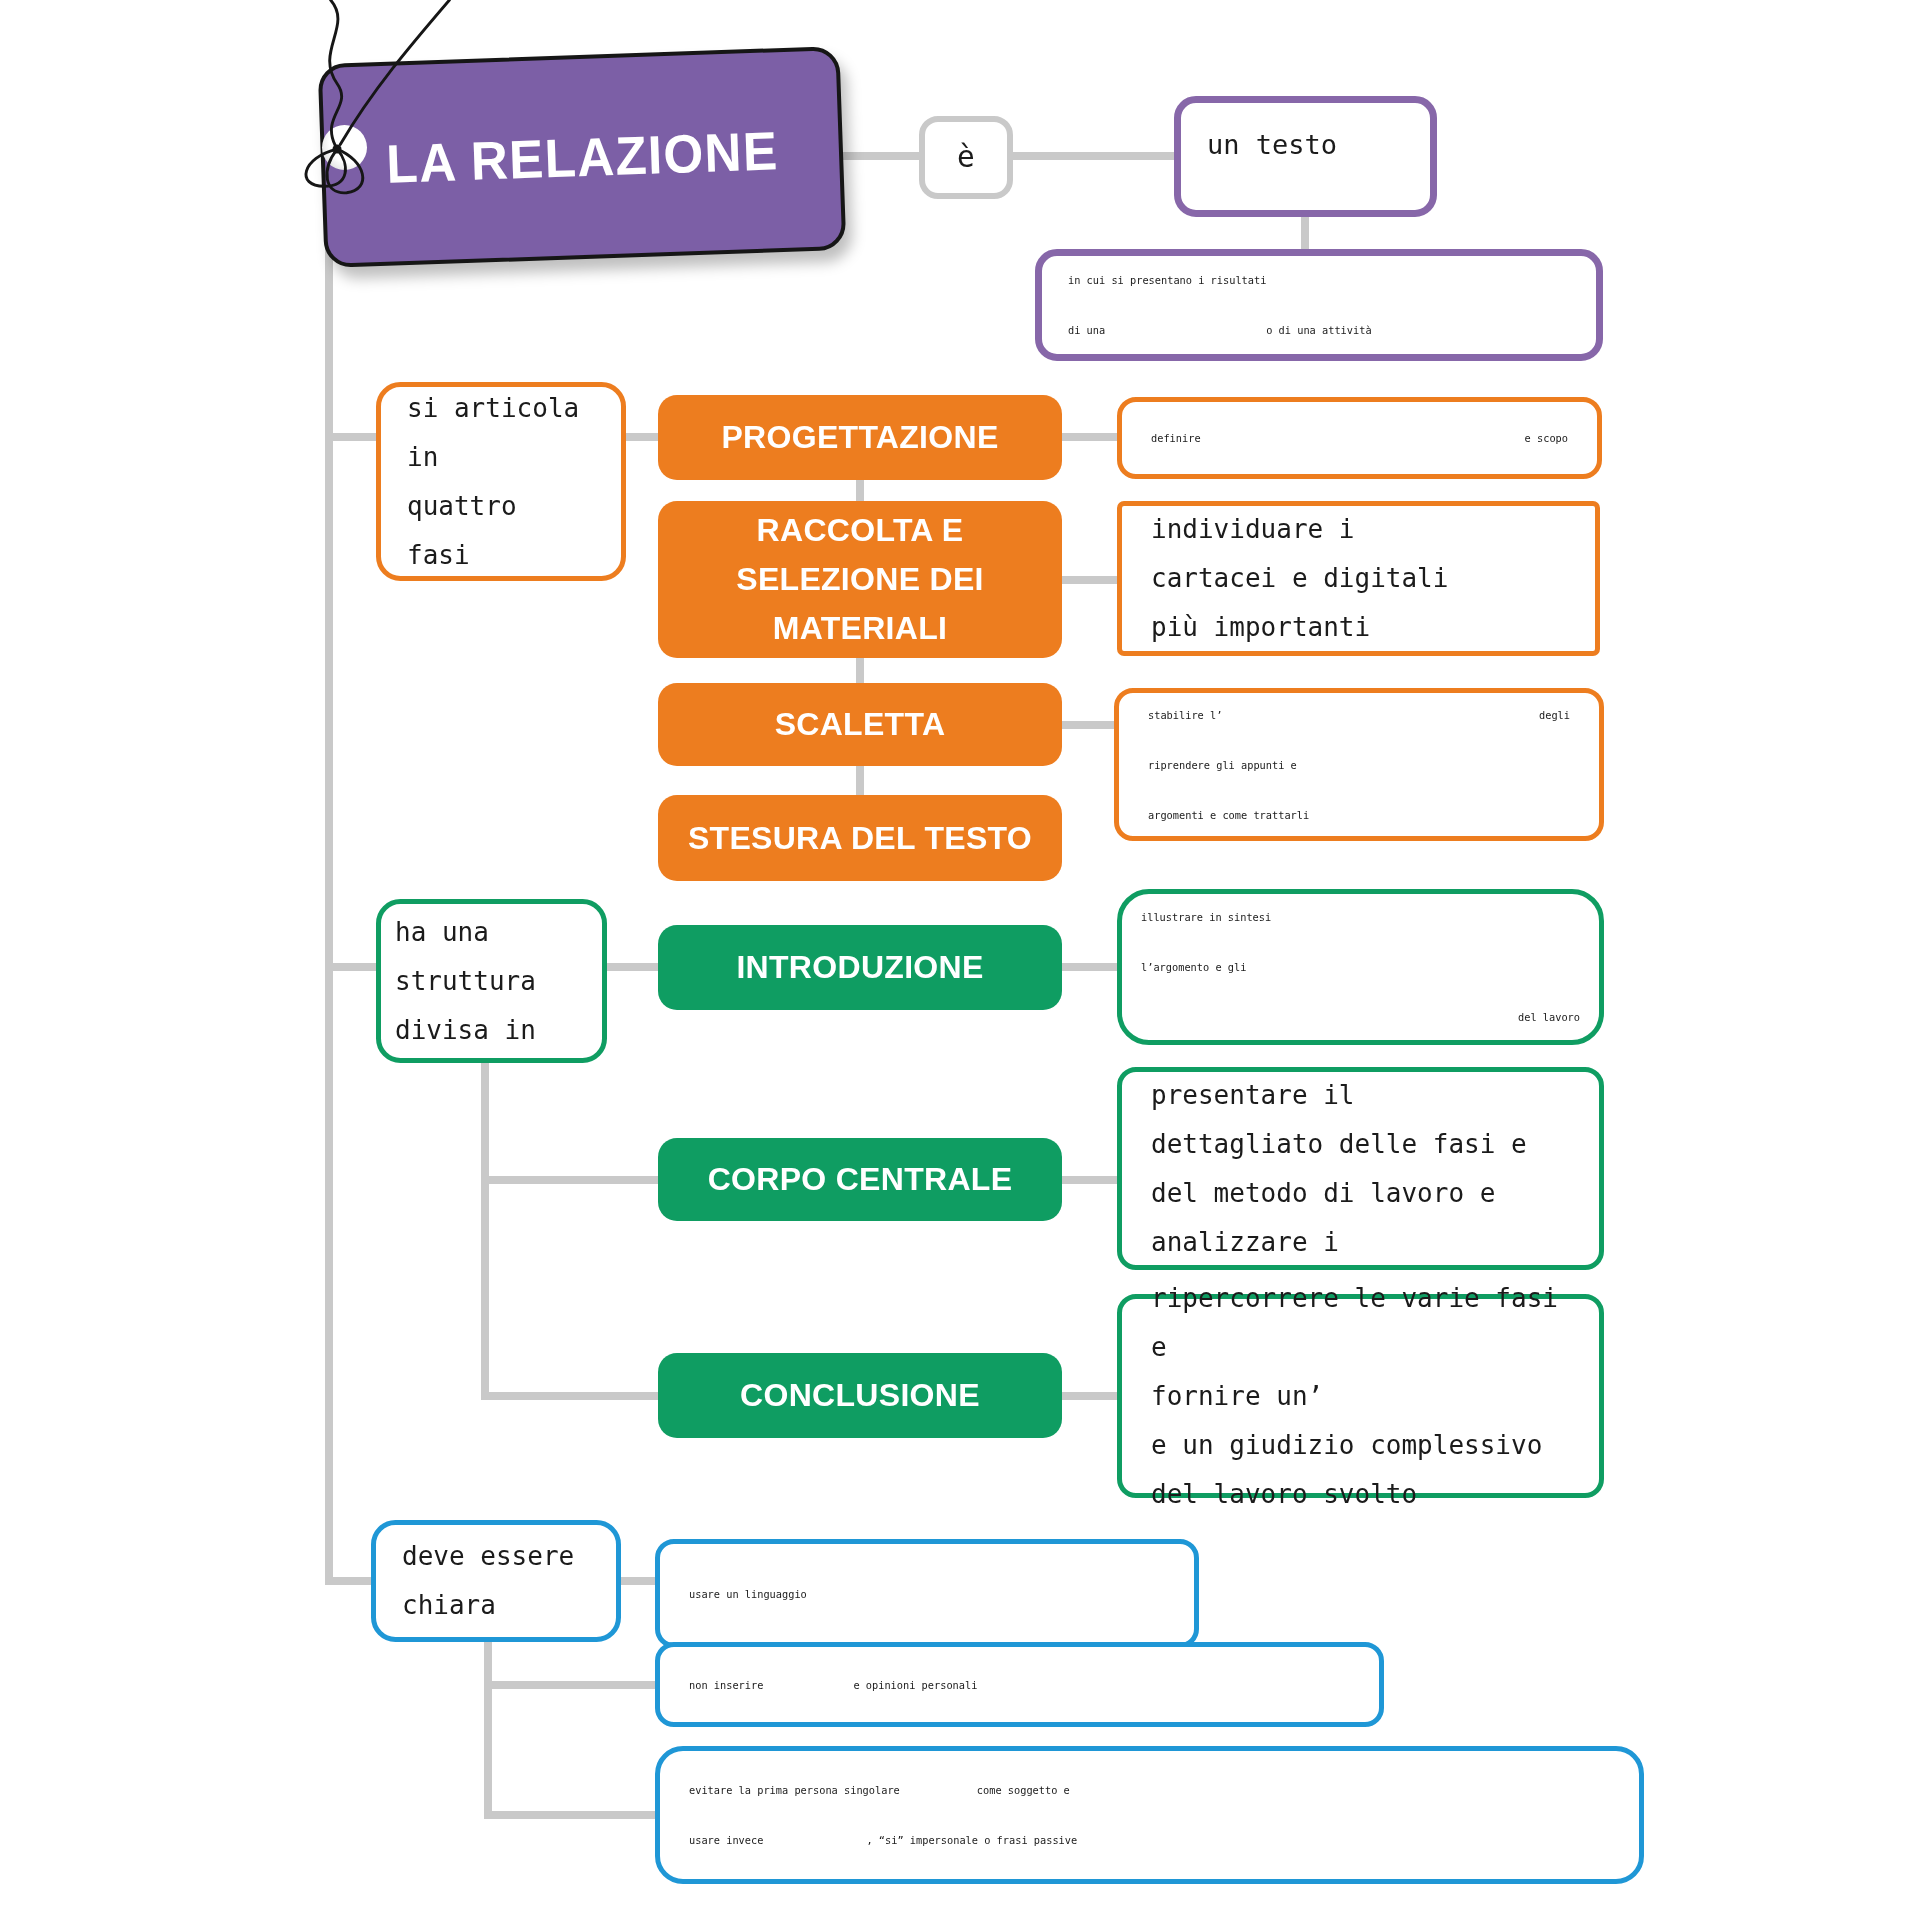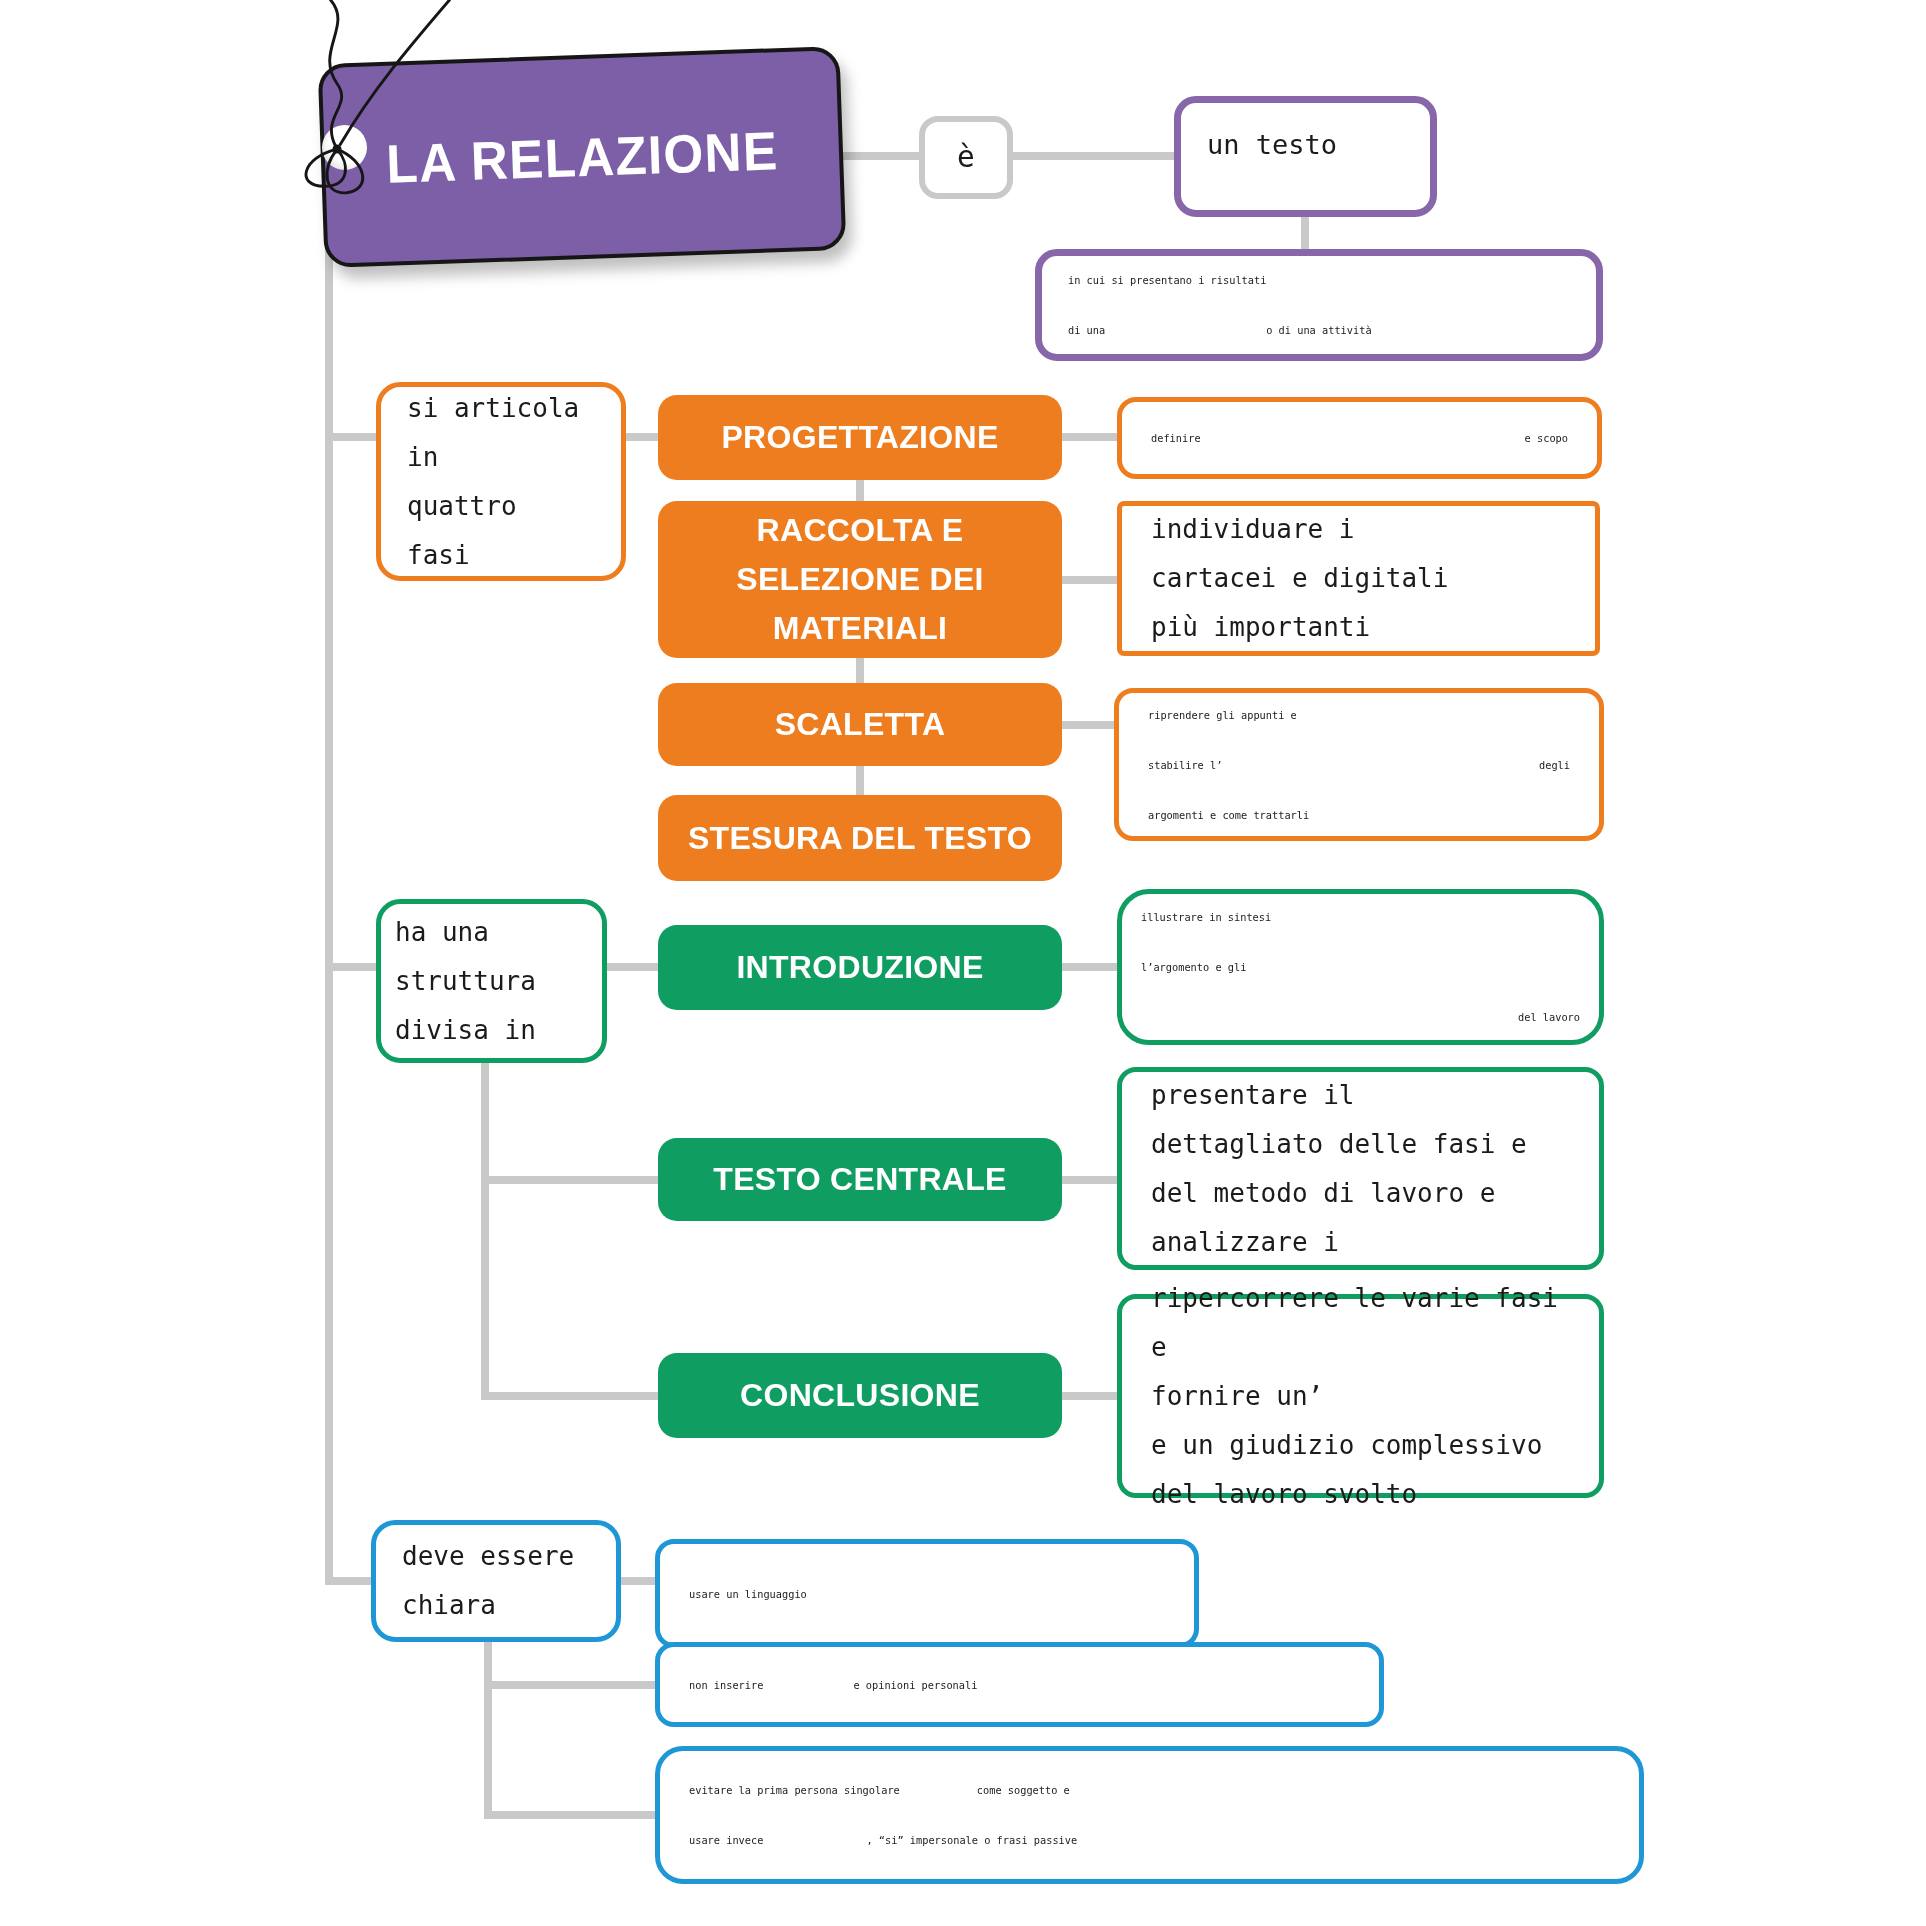--- a/index.html
+++ b/index.html
@@ -119,38 +119,38 @@
       <span>definire</span>
       <span>e scopo</span>
     </div>
   </div>
   <div class="box obox vcenter" style="left:1117px;top:501px;width:483px;height:155px;border-radius:7px;padding:0 29px">
     <span class="mono">individuare i
 cartacei e digitali
 più importanti</span>
   </div>
   <div class="box obox vcenter" style="left:1114px;top:688px;width:490px;height:153px;border-radius:19px;padding:0 29px">
-    <div class="line">riprendere gli appunti e</div>
     <div class="line row between">
       <span>stabilire l’</span>
       <span>degli</span>
     </div>
+    <div class="line">riprendere gli appunti e</div>
     <div class="line">argomenti e come trattarli</div>
   </div>
 
   <div class="box gbox vcenter" style="left:376px;top:899px;width:231px;height:164px;border-radius:24.4px;padding-left:14px">
     <span class="mono">ha una
 struttura
 divisa in</span>
   </div>
   <div class="box fillbox" style="left:658px;top:925px;width:404px;height:85px;background:var(--green)">
     <span>INTRODUZIONE</span>
   </div>
   <div class="box fillbox" style="left:658px;top:1138px;width:404px;height:83px;background:var(--green)">
-    <span>TESTO CENTRALE</span>
+    <span>CORPO CENTRALE</span>
   </div>
   <div class="box fillbox" style="left:658px;top:1353px;width:404px;height:85px;background:var(--green)">
     <span>CONCLUSIONE</span>
   </div>
 
   <div class="box gbox vcenter" style="left:1117px;top:889px;width:487px;height:156px;border-radius:32px;padding:0 19px">
     <div class="line">illustrare in sintesi</div>
     <div class="line">l’argomento e gli</div>
     <div class="line right">del lavoro</div>
   </div>

